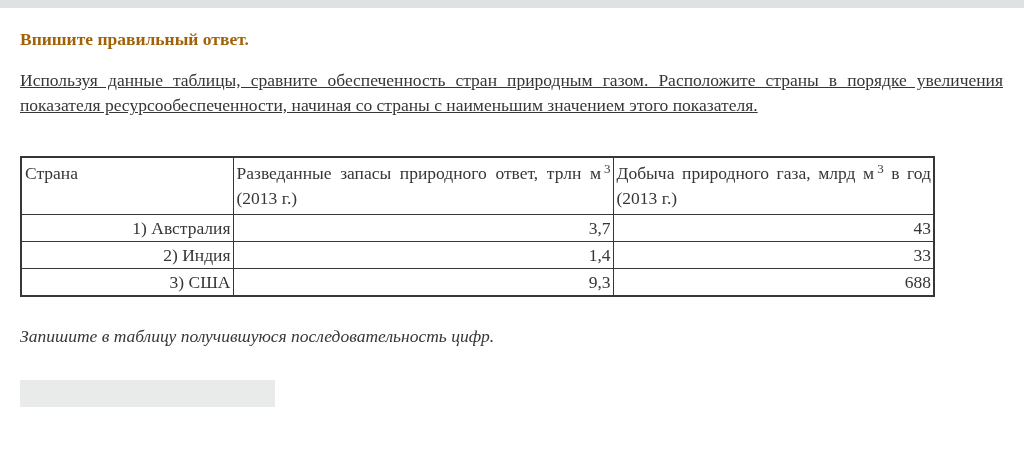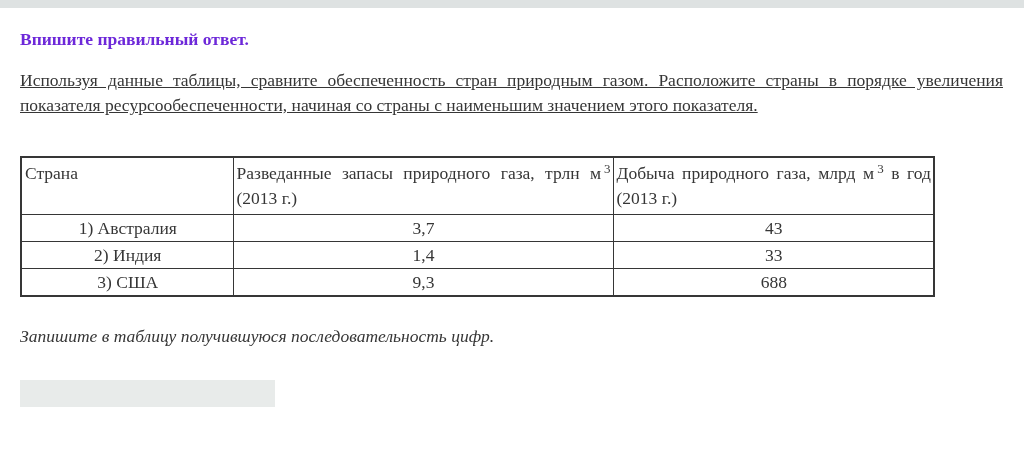--- a/index.html
+++ b/index.html
@@ -21,21 +21,21 @@
     background: #dee2e2;
   }
   .content {
     padding: 0 21px 0 20px;
   }
   .page-title {
     margin: 19px 0 0 0;
     font-size: 17.5px;
     line-height: 24px;
     font-weight: bold;
-    color: #6d28d9;
+    color: #a16207;
   }
   .instruction {
     margin: 17px 0 0 0;
     font-size: 17.5px;
     line-height: 25px;
     text-align: justify;
     text-decoration: underline;
   }
   table.resources-table {
     margin-top: 38px;
@@ -55,21 +55,21 @@
     font-weight: normal;
     vertical-align: top;
     overflow: hidden;
   }
   table.resources-table th {
     text-align: justify;
     padding: 3px 2px 3px 3px;
     height: 57px;
   }
   table.resources-table td {
-    text-align: center;
+    text-align: right;
     padding: 1px 2px 0 3px;
     height: 27px;
   }
   sup.unit-sup {
     font-size: 13px;
     line-height: 0;
     vertical-align: 6px;
     margin-left: 3px;
   }
   .followup {
@@ -113,21 +113,21 @@
       <col class="col-country">
       <col class="col-reserves">
       <col class="col-production">
     </colgroup>
     <thead>
       <tr>
         <th>
           <span>Страна</span>
         </th>
         <th>
-          <span>Разведанные запасы природного газа, трлн м</span><sup class="unit-sup">3</sup><span> (2013 г.)</span>
+          <span>Разведанные запасы природного ответ, трлн м</span><sup class="unit-sup">3</sup><span> (2013 г.)</span>
         </th>
         <th>
           <span>Добыча природного газа, млрд м</span><sup class="unit-sup">3</sup><span> в год (2013 г.)</span>
         </th>
       </tr>
     </thead>
     <tbody>
       <tr>
         <td>1) Австралия</td>
         <td>3,7</td>

